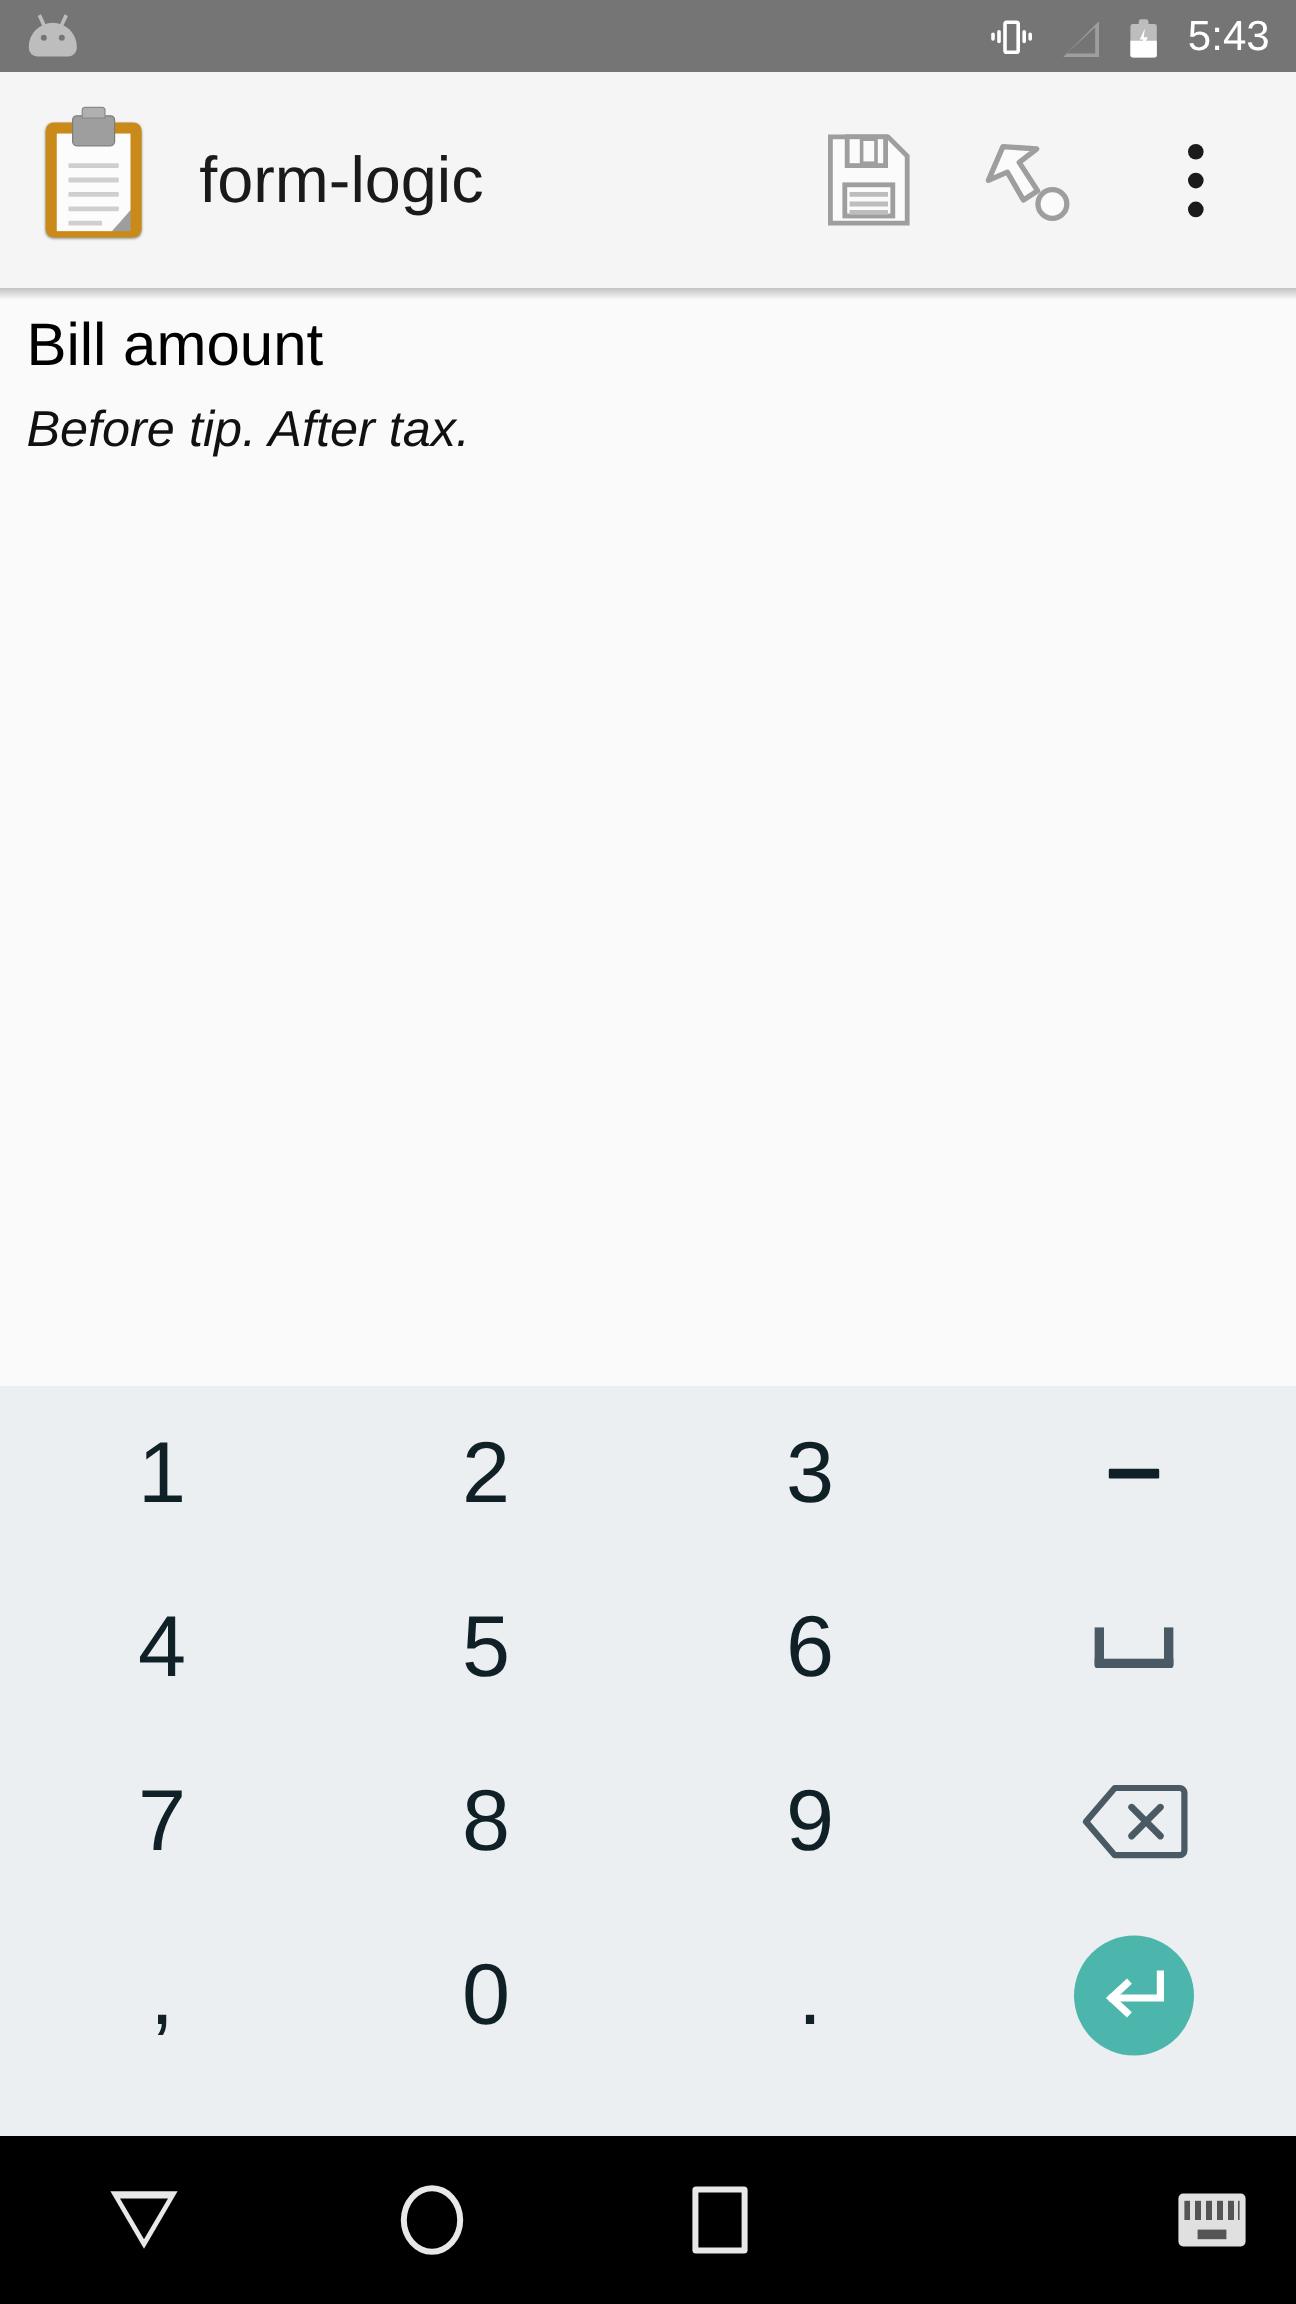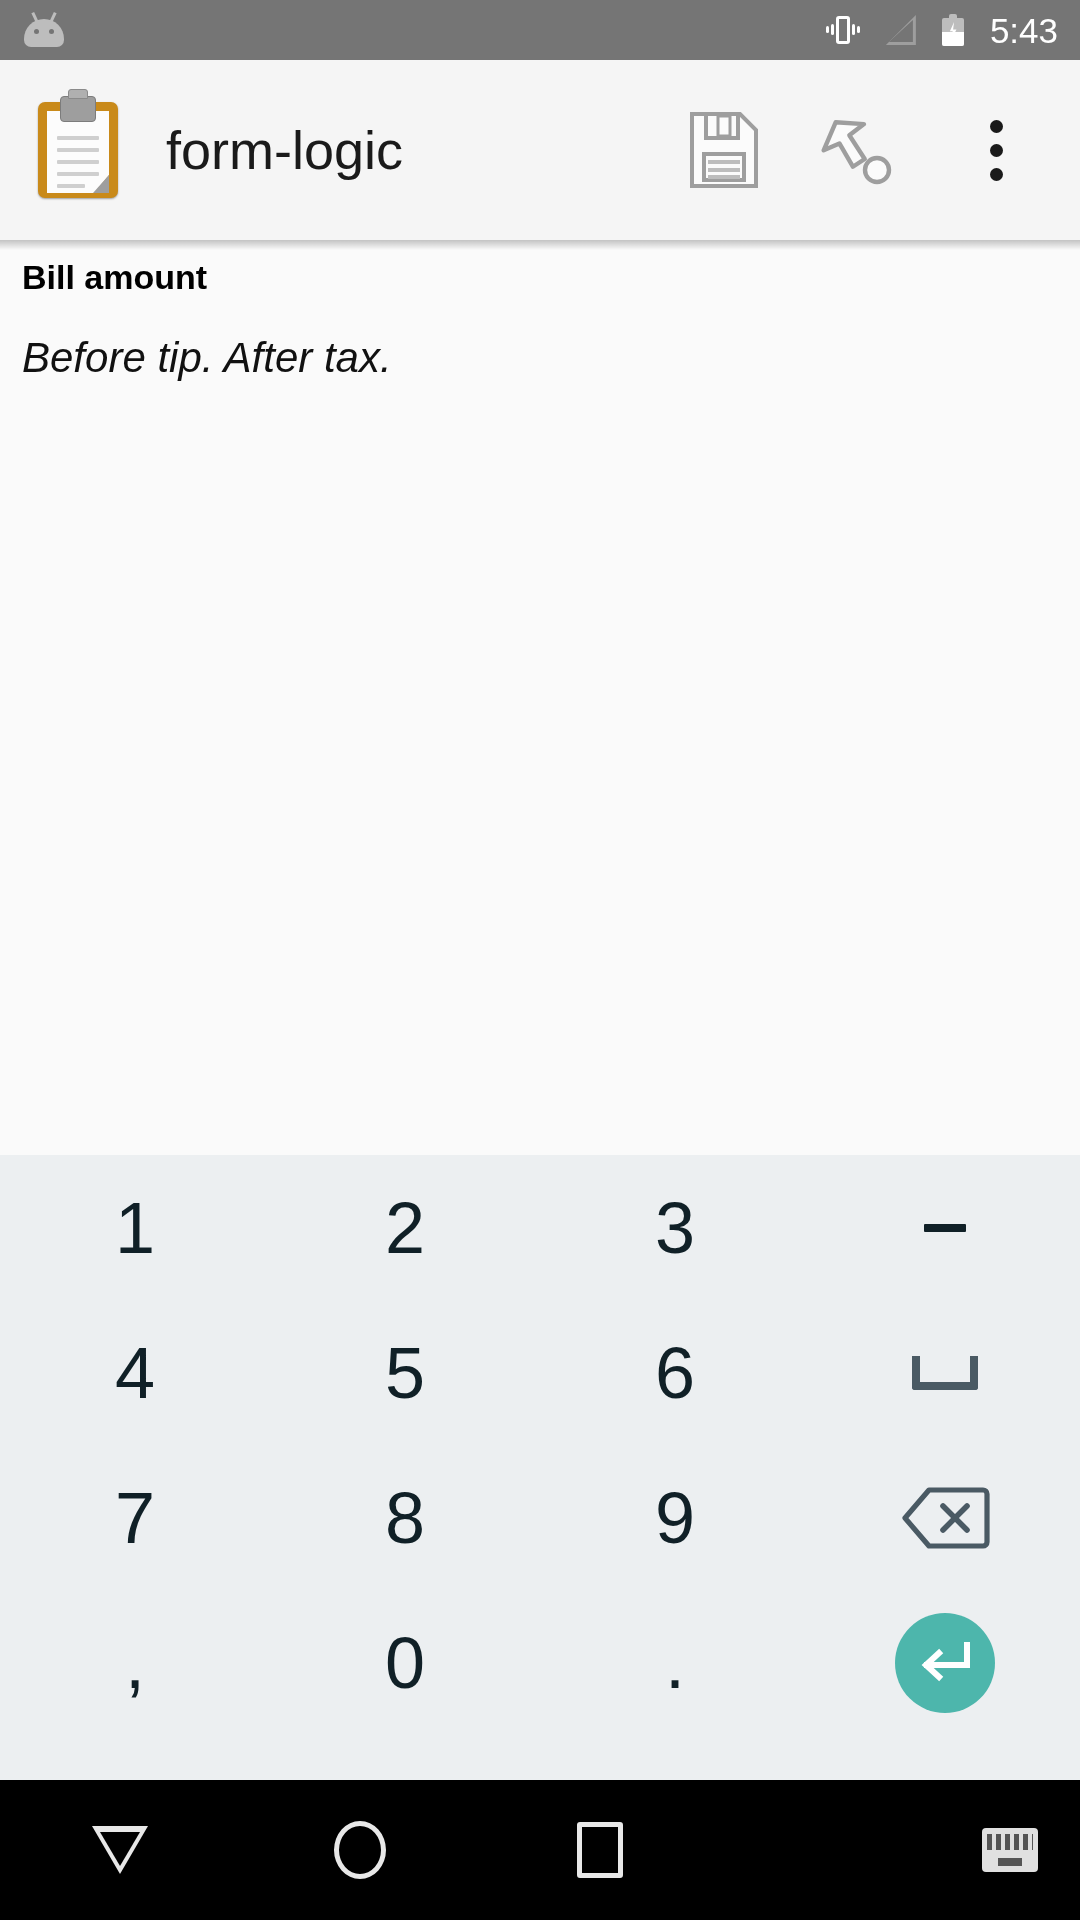--- a/index.html
+++ b/index.html
@@ -12,21 +12,21 @@
   #screen { position:relative; width:1080px; height:1920px; background:#FAFAFA; }
 
   
   .statusbar {
     position:absolute; top:0; left:0; width:1080px; height:60px;
     background:#757575; display:flex; align-items:center;
   }
   .sb-left { margin-left:24px; display:flex; align-items:center; }
   .sb-right {
     margin-left:auto; margin-right:22px;
-    display:flex; align-items:center; gap:26px;
+    display:flex; align-items:flex-end; gap:26px;
   }
   .sb-time { color:#fff; font-size:35px; letter-spacing:0px; line-height:1; }
 
   .android-head { position:relative; width:40px; height:34px; }
   .android-head .dome {
     position:absolute; bottom:0; left:0; width:40px; height:28px;
     background:#BDBDBD; border-radius:20px 20px 7px 7px;
   }
   .android-head .ant {
     position:absolute; width:3px; height:13px; background:#BDBDBD; top:-1px;
@@ -132,21 +132,21 @@
   .dots { display:flex; flex-direction:column; gap:11px; align-items:center; }
   .dots i { width:13px; height:13px; border-radius:50%; background:#1A1A1A; display:block; }
 
   
   .form {
     position:absolute; top:250px; left:0; width:1080px; height:905px;
     background:#FAFAFA;
   }
   .q-label {
     position:absolute; left:22px; top:8px;
-    font-size:34px; font-weight:bold; color:#000;text-align:center;
+    font-size:50px; font-weight:normal; color:#000;text-align:center;
   }
   .q-hint {
     position:absolute; left:22px; top:84px;
     font-size:42px; font-style:italic; color:#111;
   }
   .field-wrap { position:absolute; left:26px; top:145px; width:1028px; }
   .field-value {
     font-size:54px; color:#222; height:88px; line-height:88px;
     background:transparent; border:none; outline:none; width:100%;
     font-family:"Liberation Sans", sans-serif;

